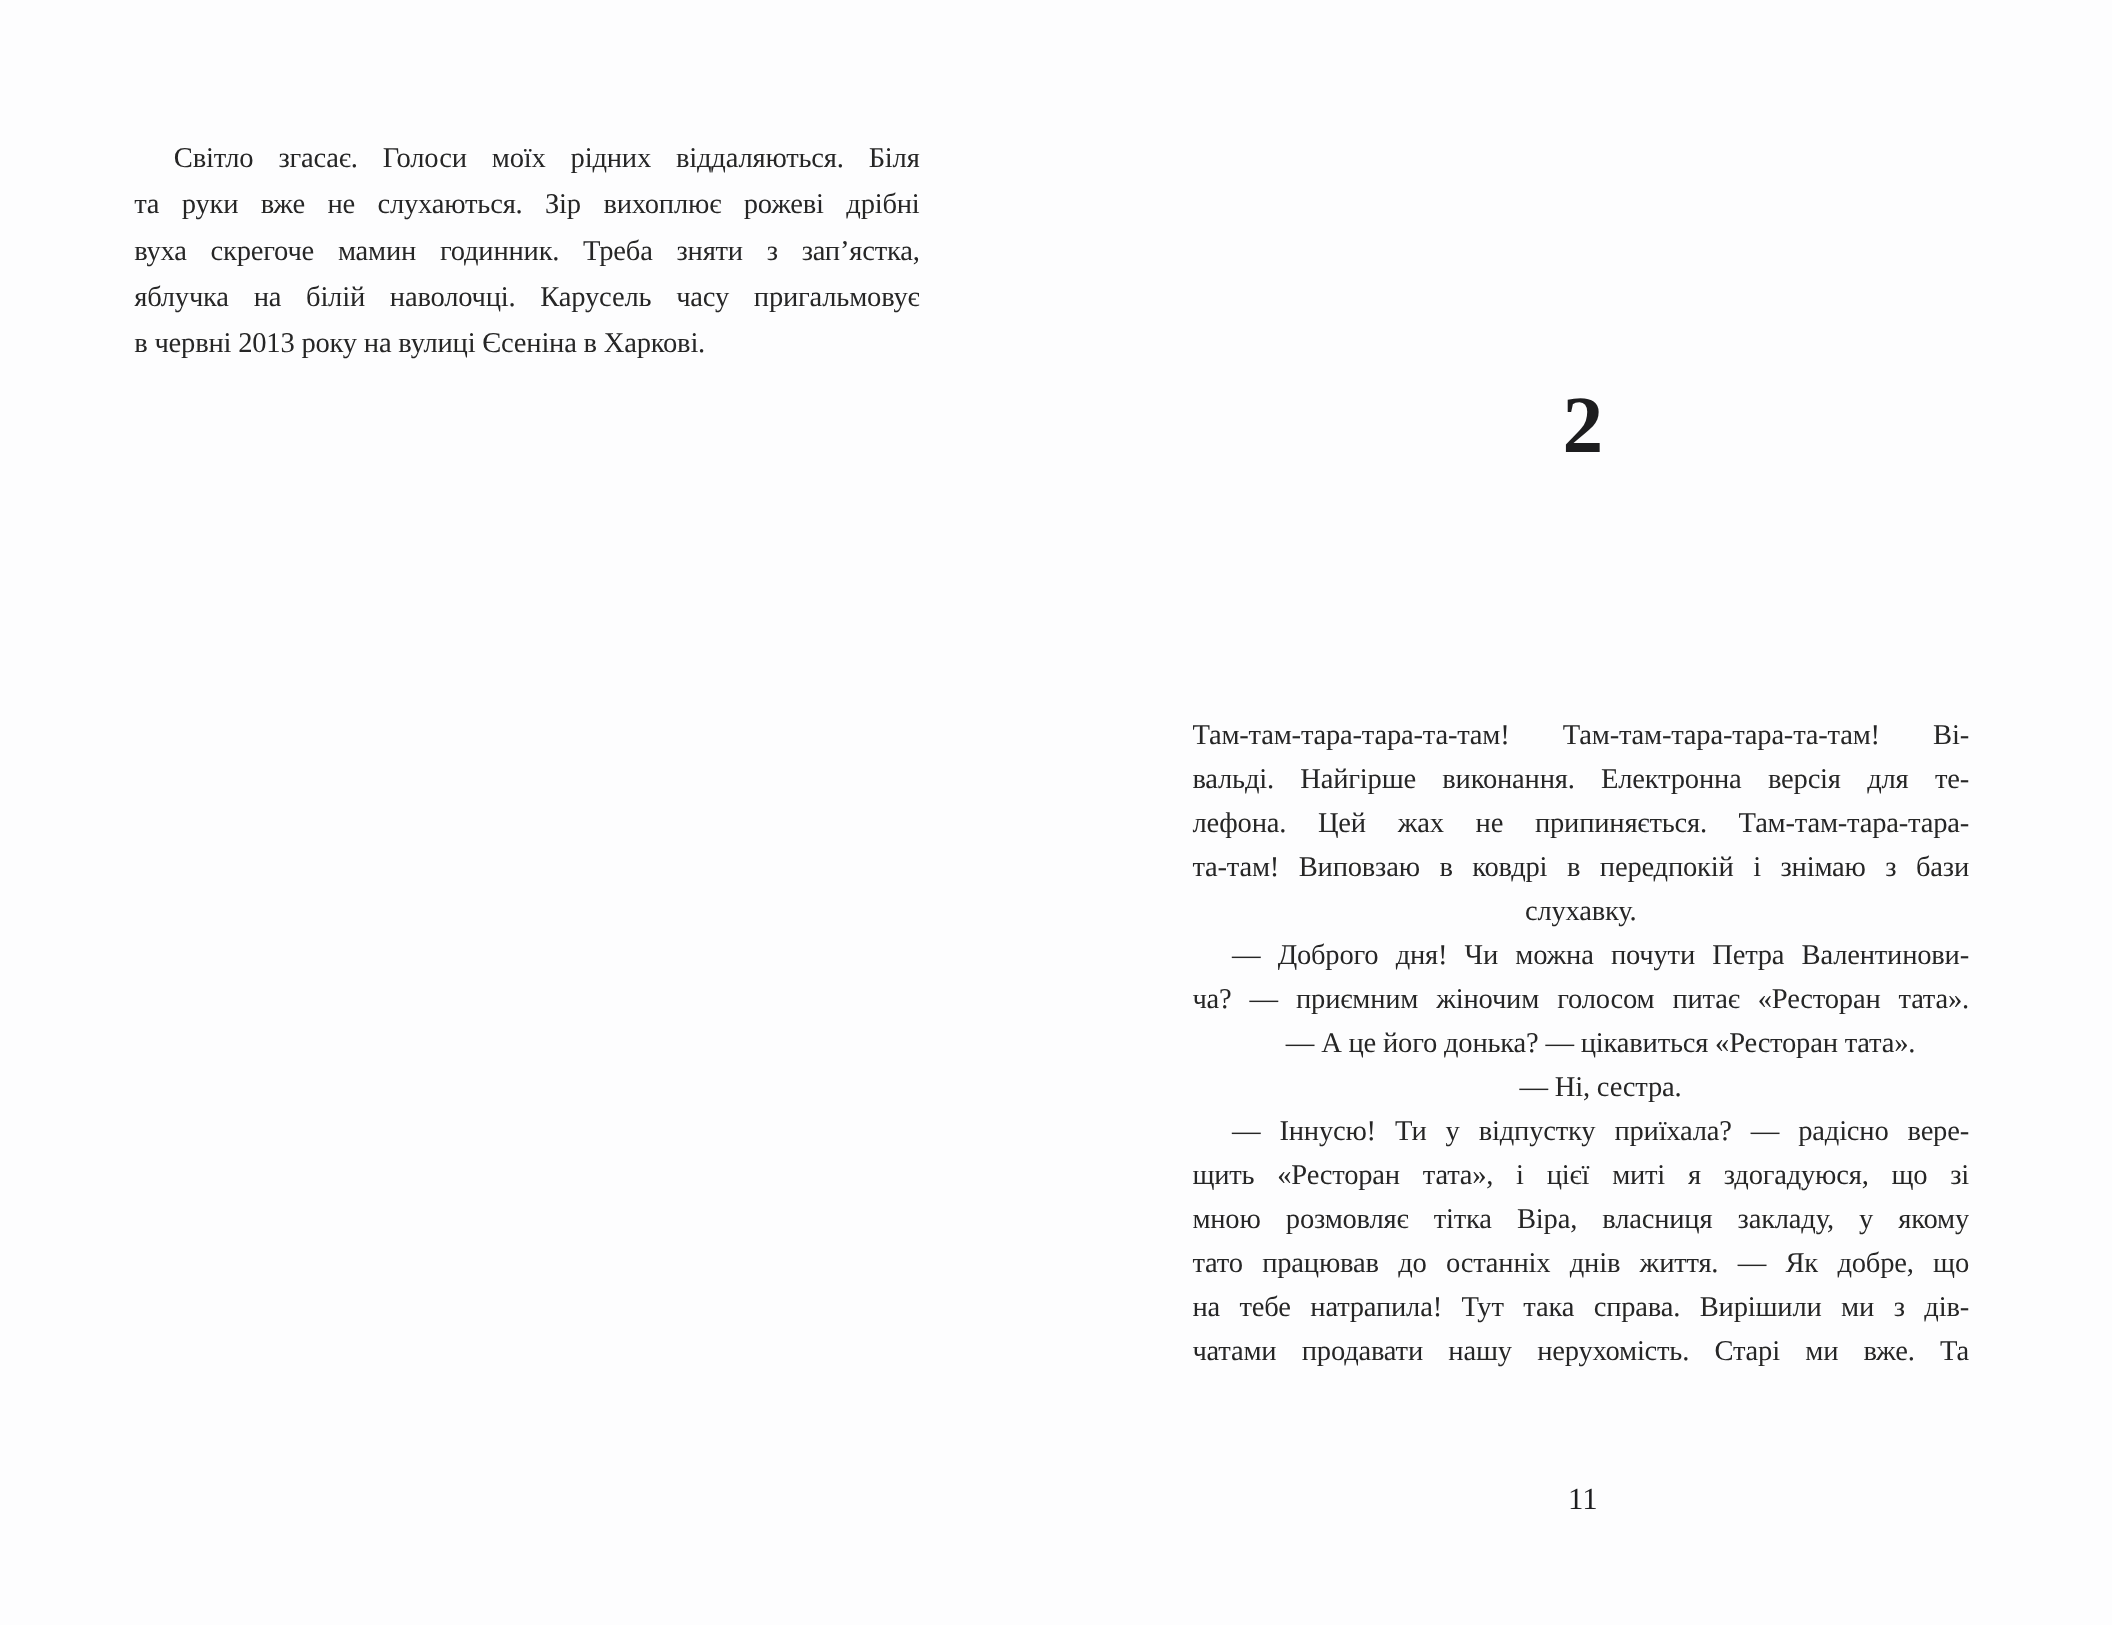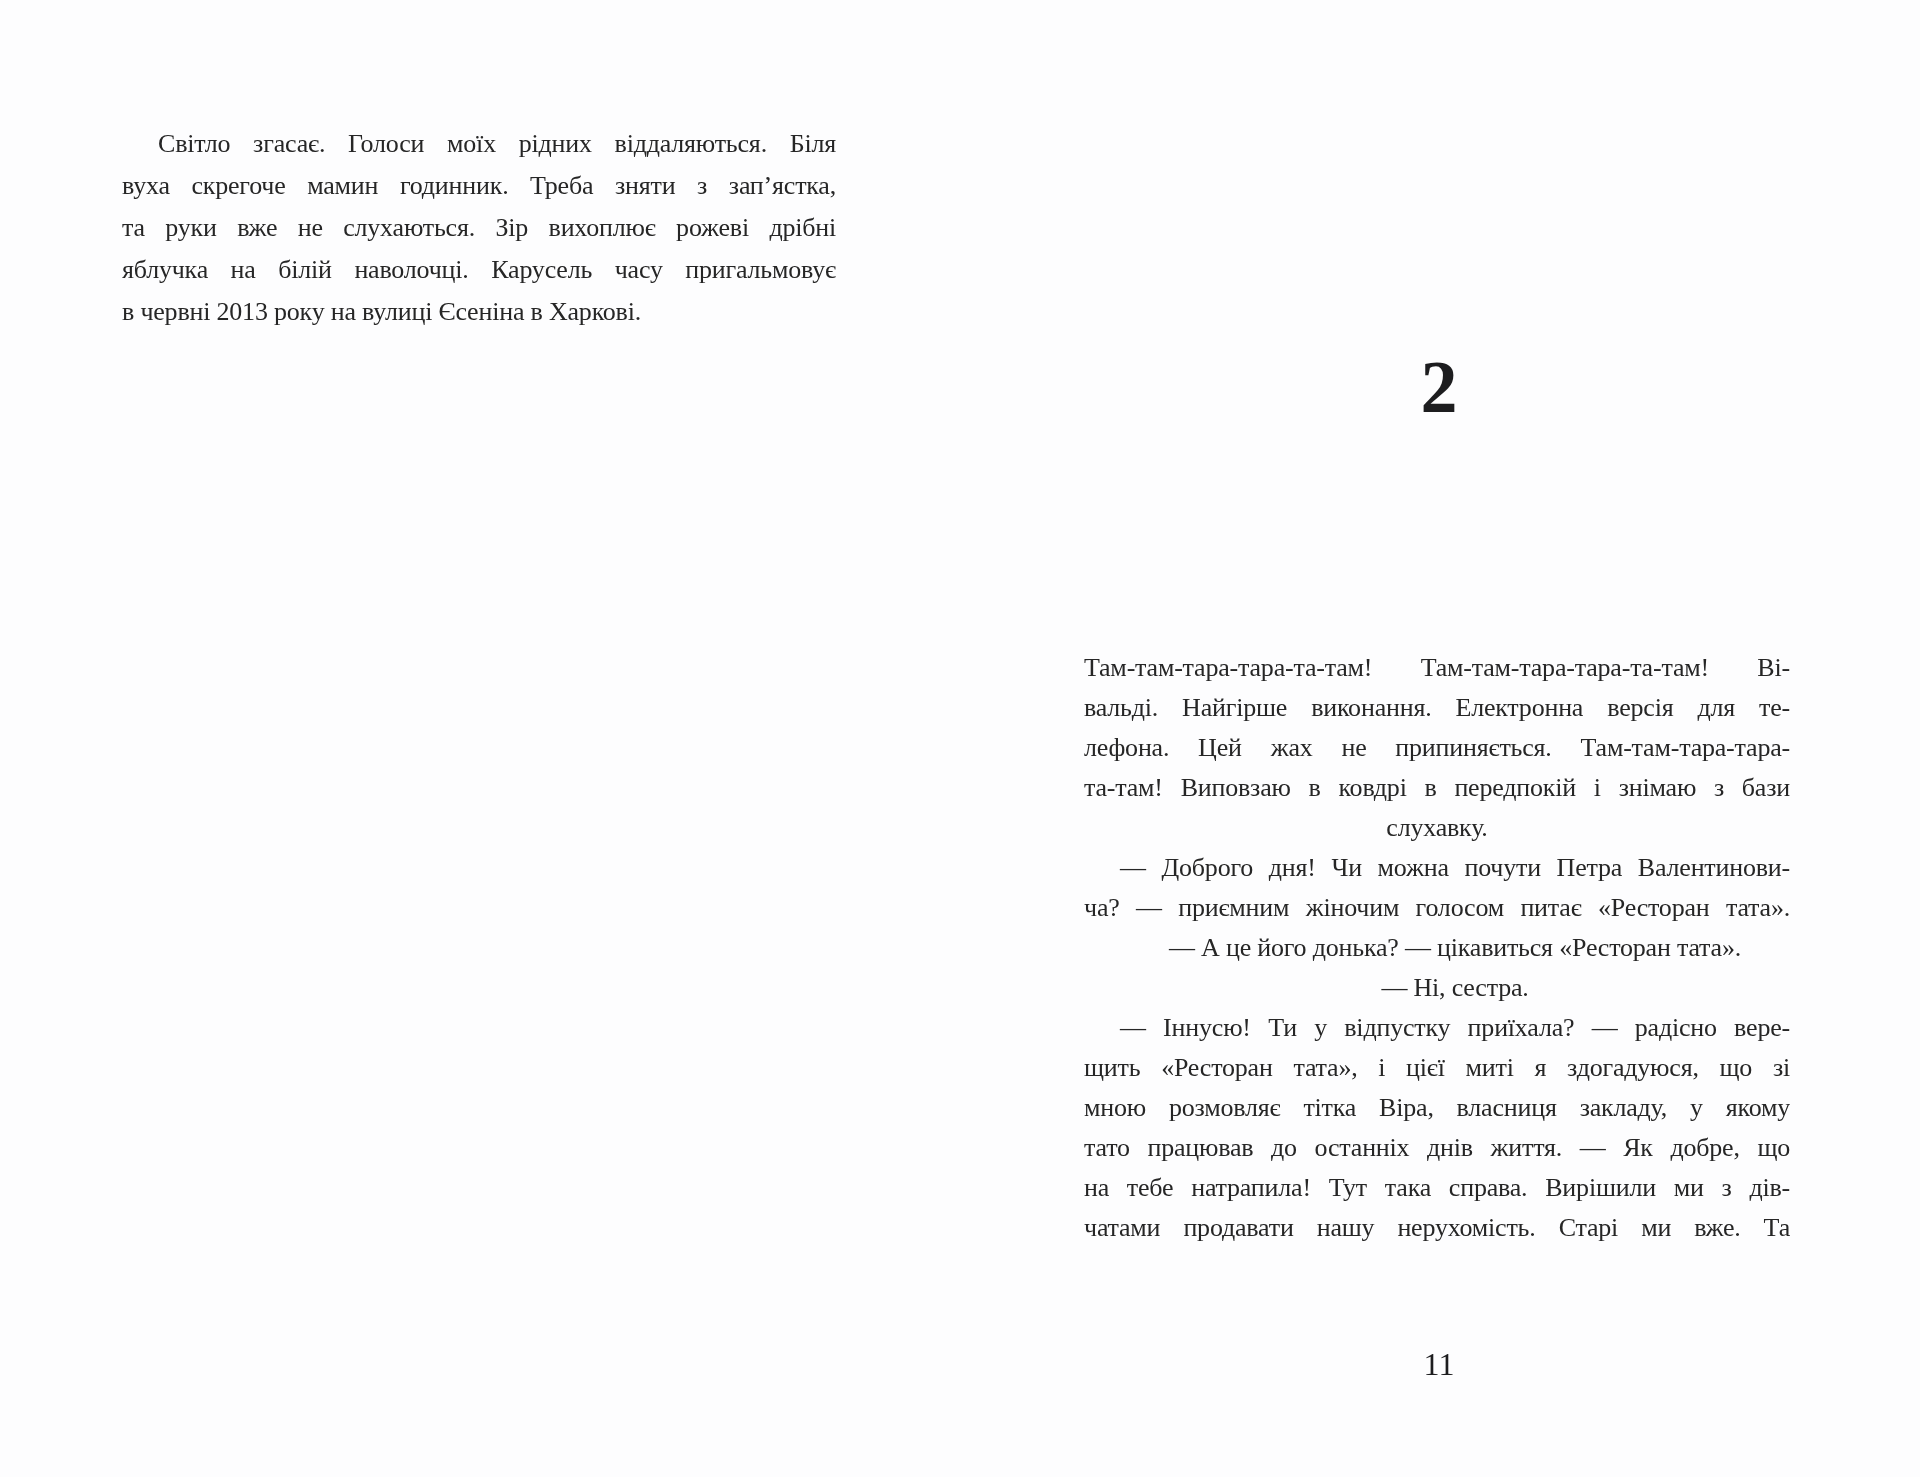--- a/index.html
+++ b/index.html
@@ -36,34 +36,34 @@
     text-align: center;
     font-size: 74px;
     font-weight: 700;
     line-height: 86px;
     color: #1d1d1f;
   }
   .folio {
     position: absolute;
     left: 1086px; top: 1348px; width: 706px;
     text-align: center;
-    font-size: 32px;
+    font-size: 28px;
     line-height: 32px;
     color: #1d1d1f;
   }
 </style>
 </head>
 <body>
 
 <div id="spread">
 
   <div class="textblock left-block">
     <div class="tline just indent">Світло згасає. Голоси моїх рідних віддаляються. Біля</div>
+    <div class="tline just">та руки вже не слухаються. Зір вихоплює рожеві дрібні</div>
     <div class="tline just">вуха скрегоче мамин годинник. Треба зняти з зап’ястка,</div>
-    <div class="tline just">та руки вже не слухаються. Зір вихоплює рожеві дрібні</div>
     <div class="tline just">яблучка на білій наволочці. Карусель часу пригальмовує</div>
     <div class="tline">в червні 2013 року на вулиці Єсеніна в Харкові.</div>
   </div>
 
   <div class="chapter-num">2</div>
 
   <div class="textblock right-block">
     <div class="tline just">Там-там-тара-тара-та-там! Там-там-тара-тара-та-там! Ві-</div>
     <div class="tline just">вальді. Найгірше виконання. Електронна версія для те-</div>
     <div class="tline just">лефона. Цей жах не припиняється. Там-там-тара-тара-</div>

